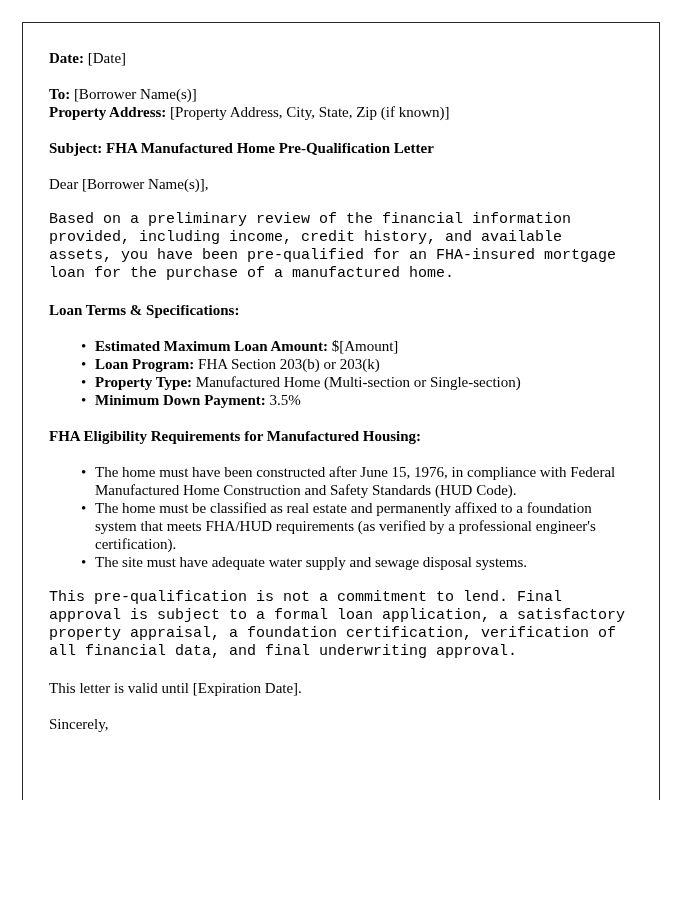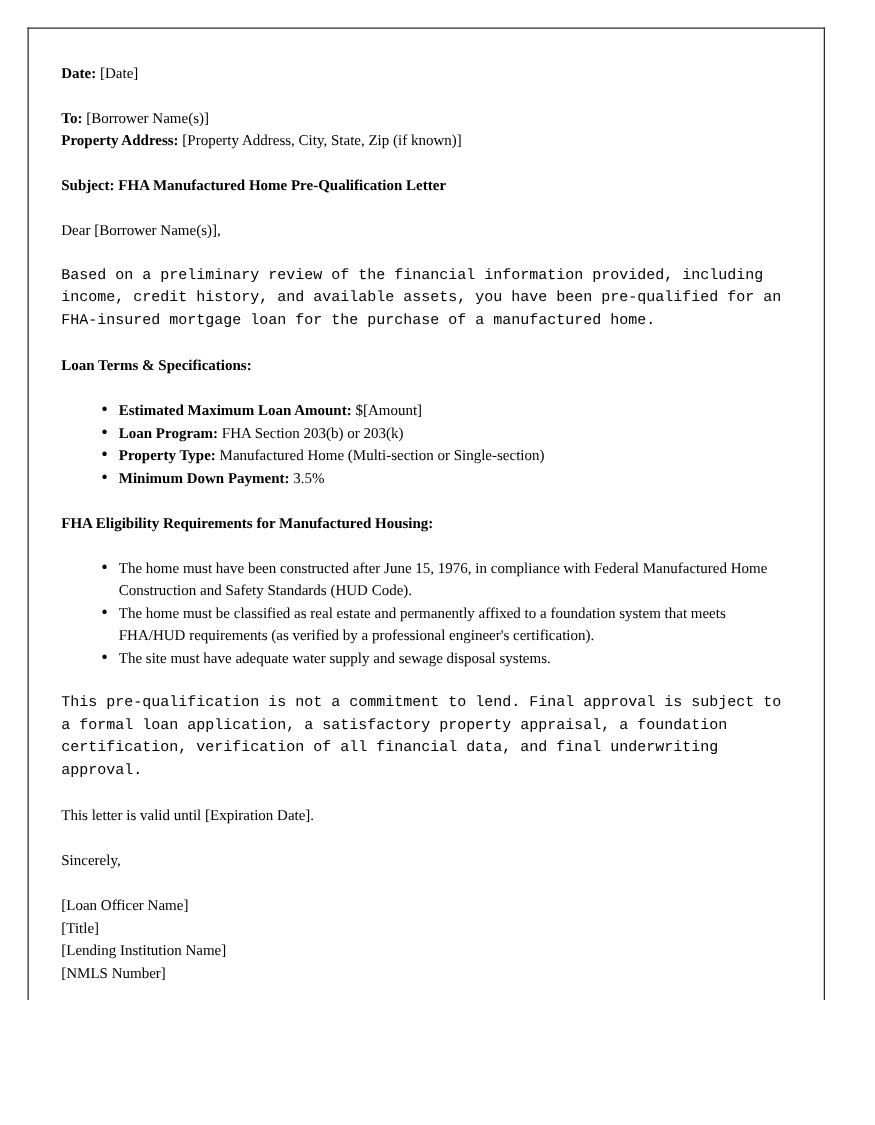--- a/index.html
+++ b/index.html
@@ -25,21 +25,21 @@
     border-right: 1.5px solid #2b2b2b;
     border-top: 1.5px solid #2b2b2b;
     border-bottom: none;
     box-sizing: border-box;
     background: #ffffff;
     overflow: hidden;
   }
 
   .letter-body {
     padding: 26px 26px 0 26px;
-    font-size: 12px;
+    font-size: 15px;
     line-height: 18px;
   }
 
   .line {
     margin: 0;
   }
 
   .blank {
     height: 18px;
   }
@@ -143,22 +143,15 @@
     <div class="blank"></div>
 
     <div class="line">This letter is valid until [Expiration Date].</div>
 
     <div class="blank"></div>
 
     <div class="line">Sincerely,</div>
 
     <div class="blank"></div>
 
-    <div class="sig-block">
-      <div class="line">[Loan Officer Name]</div>
-      <div class="line">[Title]</div>
-      <div class="line">[Lending Institution Name]</div>
-      <div class="line">[NMLS Number]</div>
-
-    </div>
 
   </div>
 </div>
 
 </body></html>

